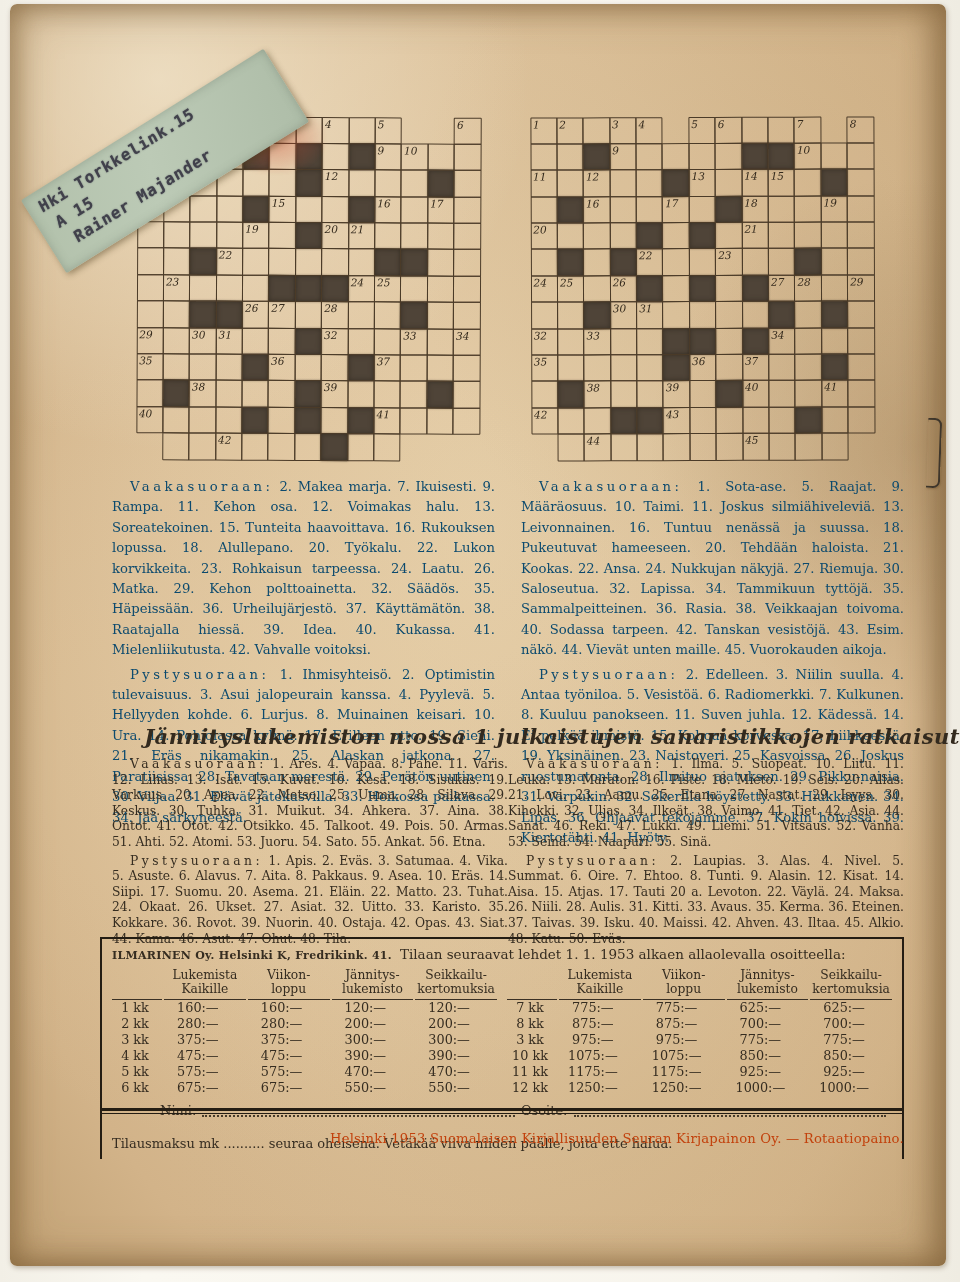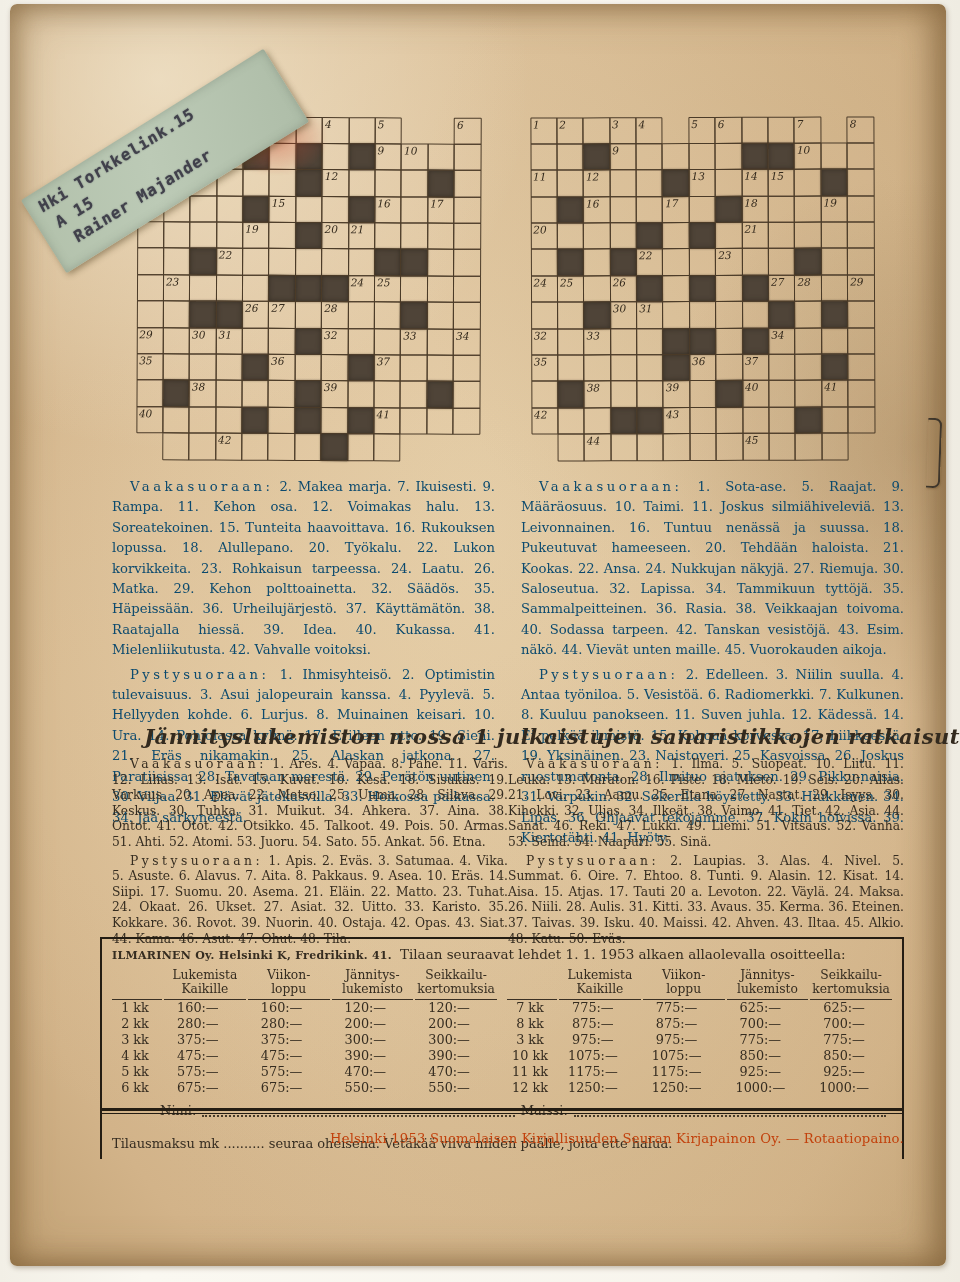--- a/index.html
+++ b/index.html
@@ -775,20 +775,20 @@
         <div class="pr-cell pr-label">12 kk</div>
         <div class="pr-cell">1250:—</div>
         <div class="pr-cell">1250:—</div>
         <div class="pr-cell">1000:—</div>
         <div class="pr-cell">1000:—</div>
       </div>
   </div>
   <div class="nimi-row">
     <span>Nimi:</span>
     <span class="leader"></span>
-    <span>Maissi:</span>
+    <span>Osoite:</span>
     <span class="leader"></span>
   </div>
   <div class="payment-row">Tilausmaksu mk .......... seuraa oheisena. Vetäkää viiva niiden päälle, joita ette halua.</div>
 </div>
 <div class="bottom-rule"></div>
 
 <div class="footer-line">Helsinki 1953  Suomalaisen Kirjallisuuden Seuran Kirjapainon Oy. — Rotaatiopaino.</div>
 
 </body></html>

